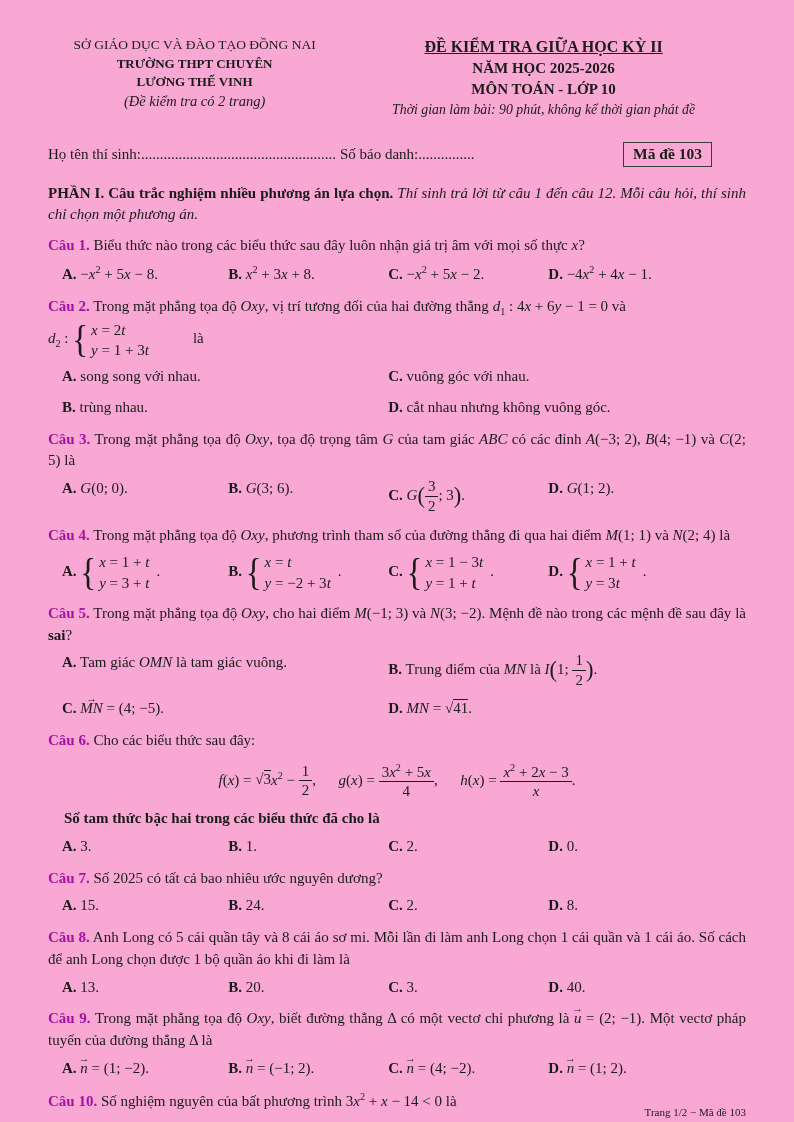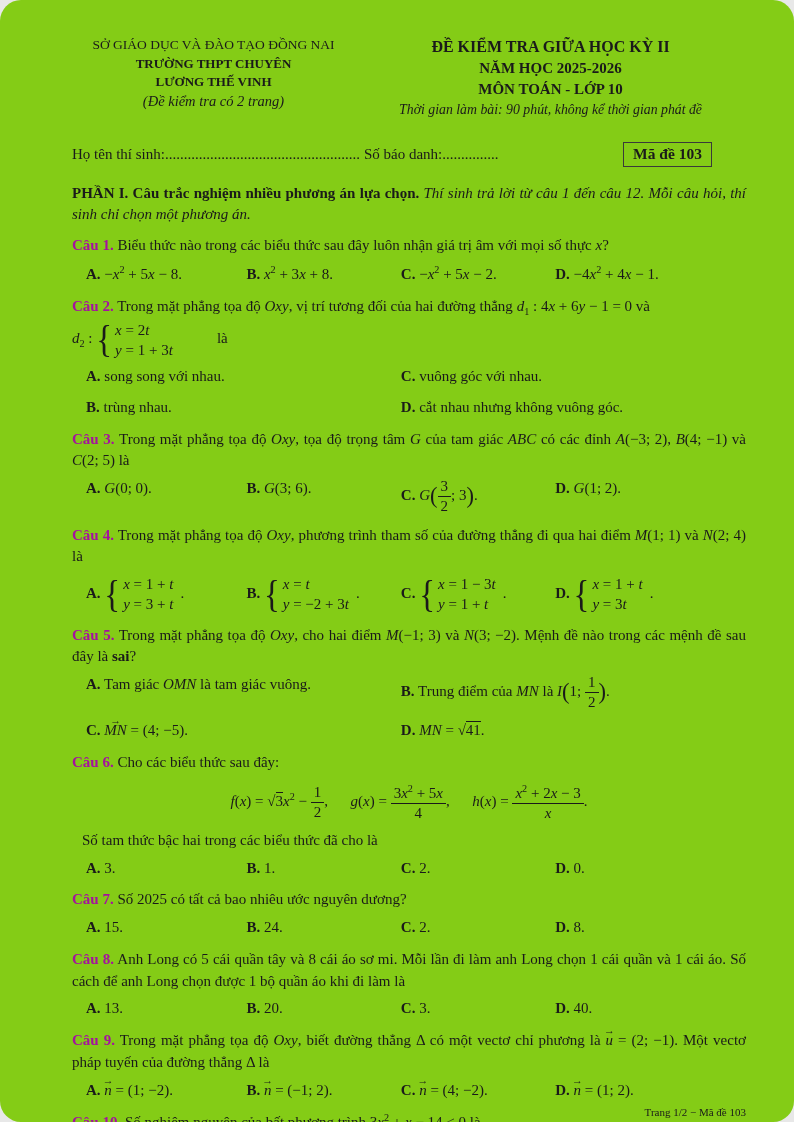--- a/index.html
+++ b/index.html
@@ -1,36 +1,35 @@
 <!DOCTYPE html>
 <html style="--accent: #a511a0;"><head>
 <meta charset="utf-8">
 <style>
   html,body { margin:0; padding:0; background:#e8e8e8; }
   .page {
     position:relative;
     width:794px; height:1122px;
     margin:0 auto;
-    background:#84cc16;
+    background:#f9a8d4;
     font-family:"Liberation Serif","DejaVu Serif",serif;
     font-size:15px;
     color:#1a1a1a;
     box-sizing:border-box;
-    padding:36px 48px 0 72px;
+    padding:36px 48px 0 48px;
     overflow:hidden;
-    border-radius:21px;
   }
   
   .header { display:flex; }
   .h-left  { width:42%; text-align:center; line-height:1.4; }
   .h-right { width:58%; text-align:center; line-height:1.4; }
   .h-left .l1 { font-size:13.5px; }
   .h-left .l2, .h-left .l3 { font-weight:bold; font-size:13px; }
   .h-left .l4 { font-style:italic; font-size:14.5px; }
-  .h-right .l1 { font-weight:bold; font-size:16px; }
+  .h-right .l1 { font-weight:bold; font-size:16px;text-decoration:underline; }
   .h-right .l2, .h-right .l3 { font-weight:bold; font-size:15px; }
   .h-right .l4 { font-style:italic; font-size:13.8px; }
   
   .candidate-row { display:flex; align-items:center; margin-top:22px; }
   .candidate-row .seg { white-space:nowrap; }
   .candidate-row .sbd { margin-left:4px; }
   .code-box {
     border:1px solid #3a3a3a;
     padding:2px 9px 3px;
     font-weight:bold;
@@ -38,21 +37,21 @@
     margin-left:auto;
     margin-right:34px;
   }
   
   .part-heading { margin:16px 0 0; text-align:justify; line-height:1.42; }
   
   .question { margin-top:10px; }
   .q-body  { margin:0; text-align:justify; line-height:1.45; }
   .q-num   { font-weight:bold; color:var(--accent,#a511a0); }
   .q-display { text-align:center; margin:10px 0 8px; line-height:1.4; }
-  .q-after { margin:6px 10px 0; text-align:justify; line-height:1.45; }
+  .q-after { margin:6px 16px 0; text-align:justify; line-height:1.45;font-weight:bold; }
   .q-options { display:grid; padding-left:14px; margin-top:6px; row-gap:9px; }
   .q-options.cols4 { grid-template-columns:24.3% 23.4% 23.4% 28.9%; }
   .q-options.cols2 { grid-template-columns:47.7% 52.3%; }
   .option { line-height:1.45; }
   .opt-label { font-weight:bold; }
   
   sup { font-size:0.68em; }
   sub { font-size:0.68em; }
   .frac { display:inline-block; vertical-align:middle; text-align:center; line-height:1.12; }
   .frac .num { display:block; padding:0 3px 1px; border-bottom:1px solid #1a1a1a; }

